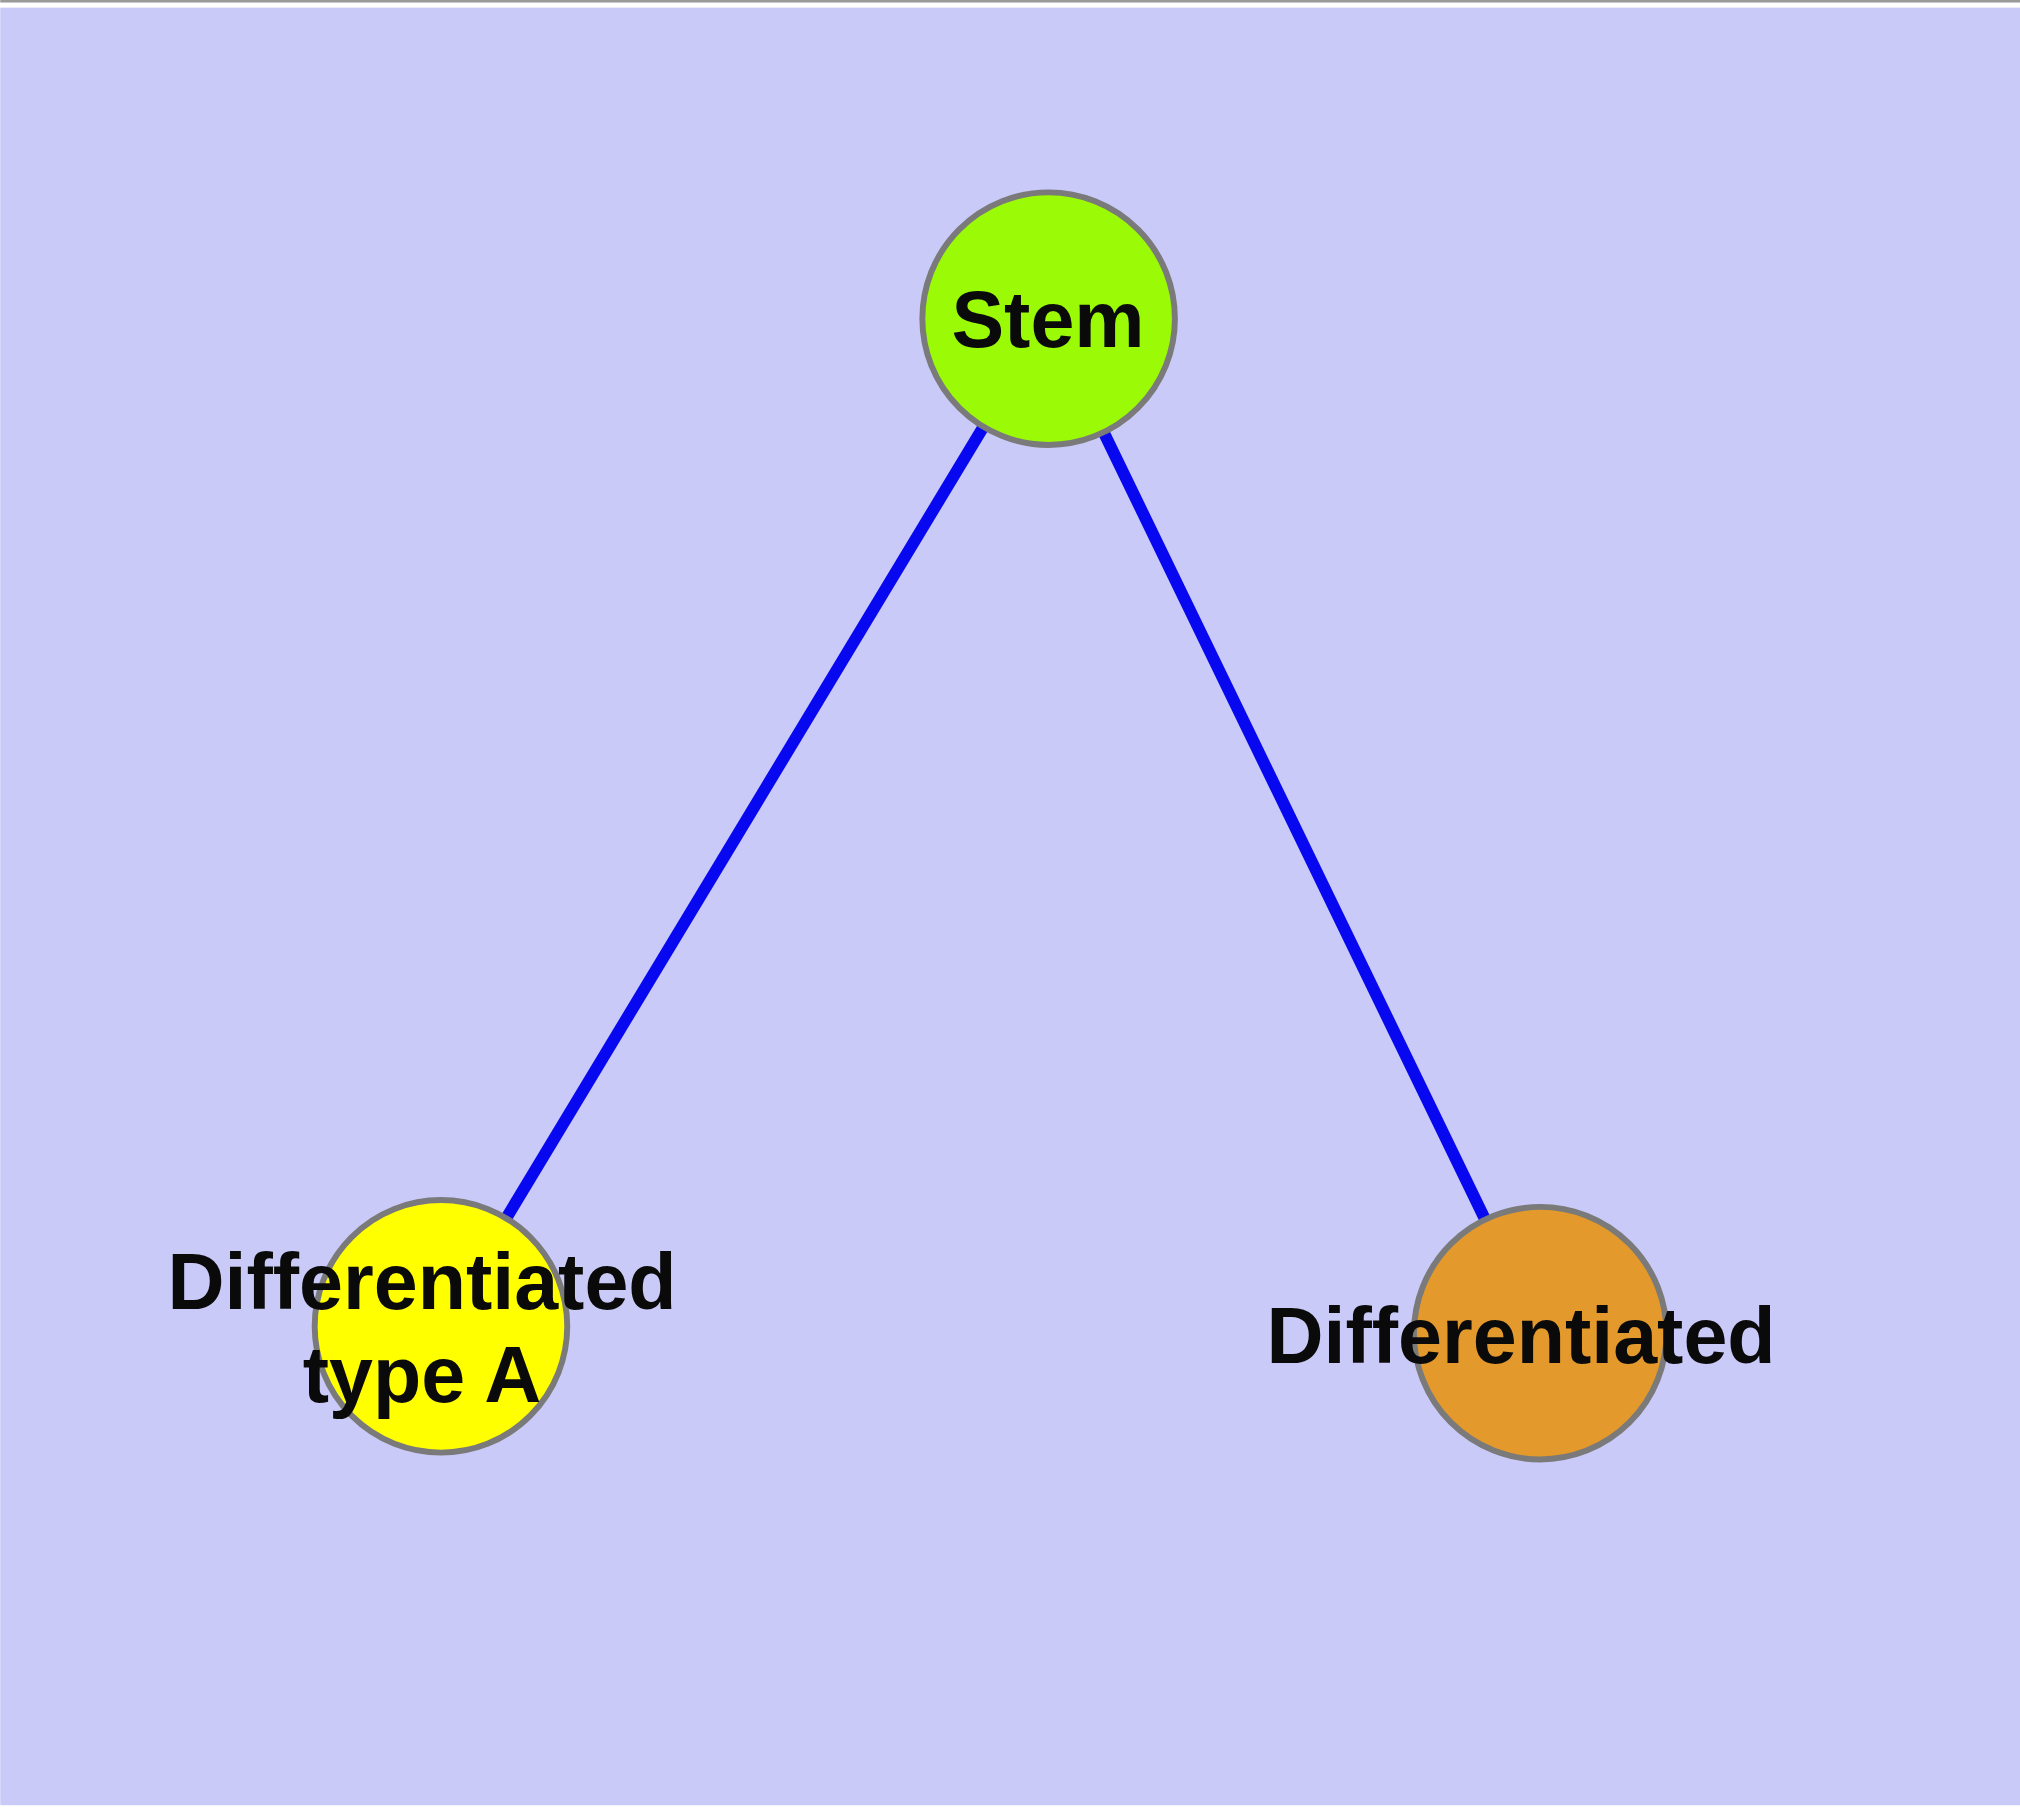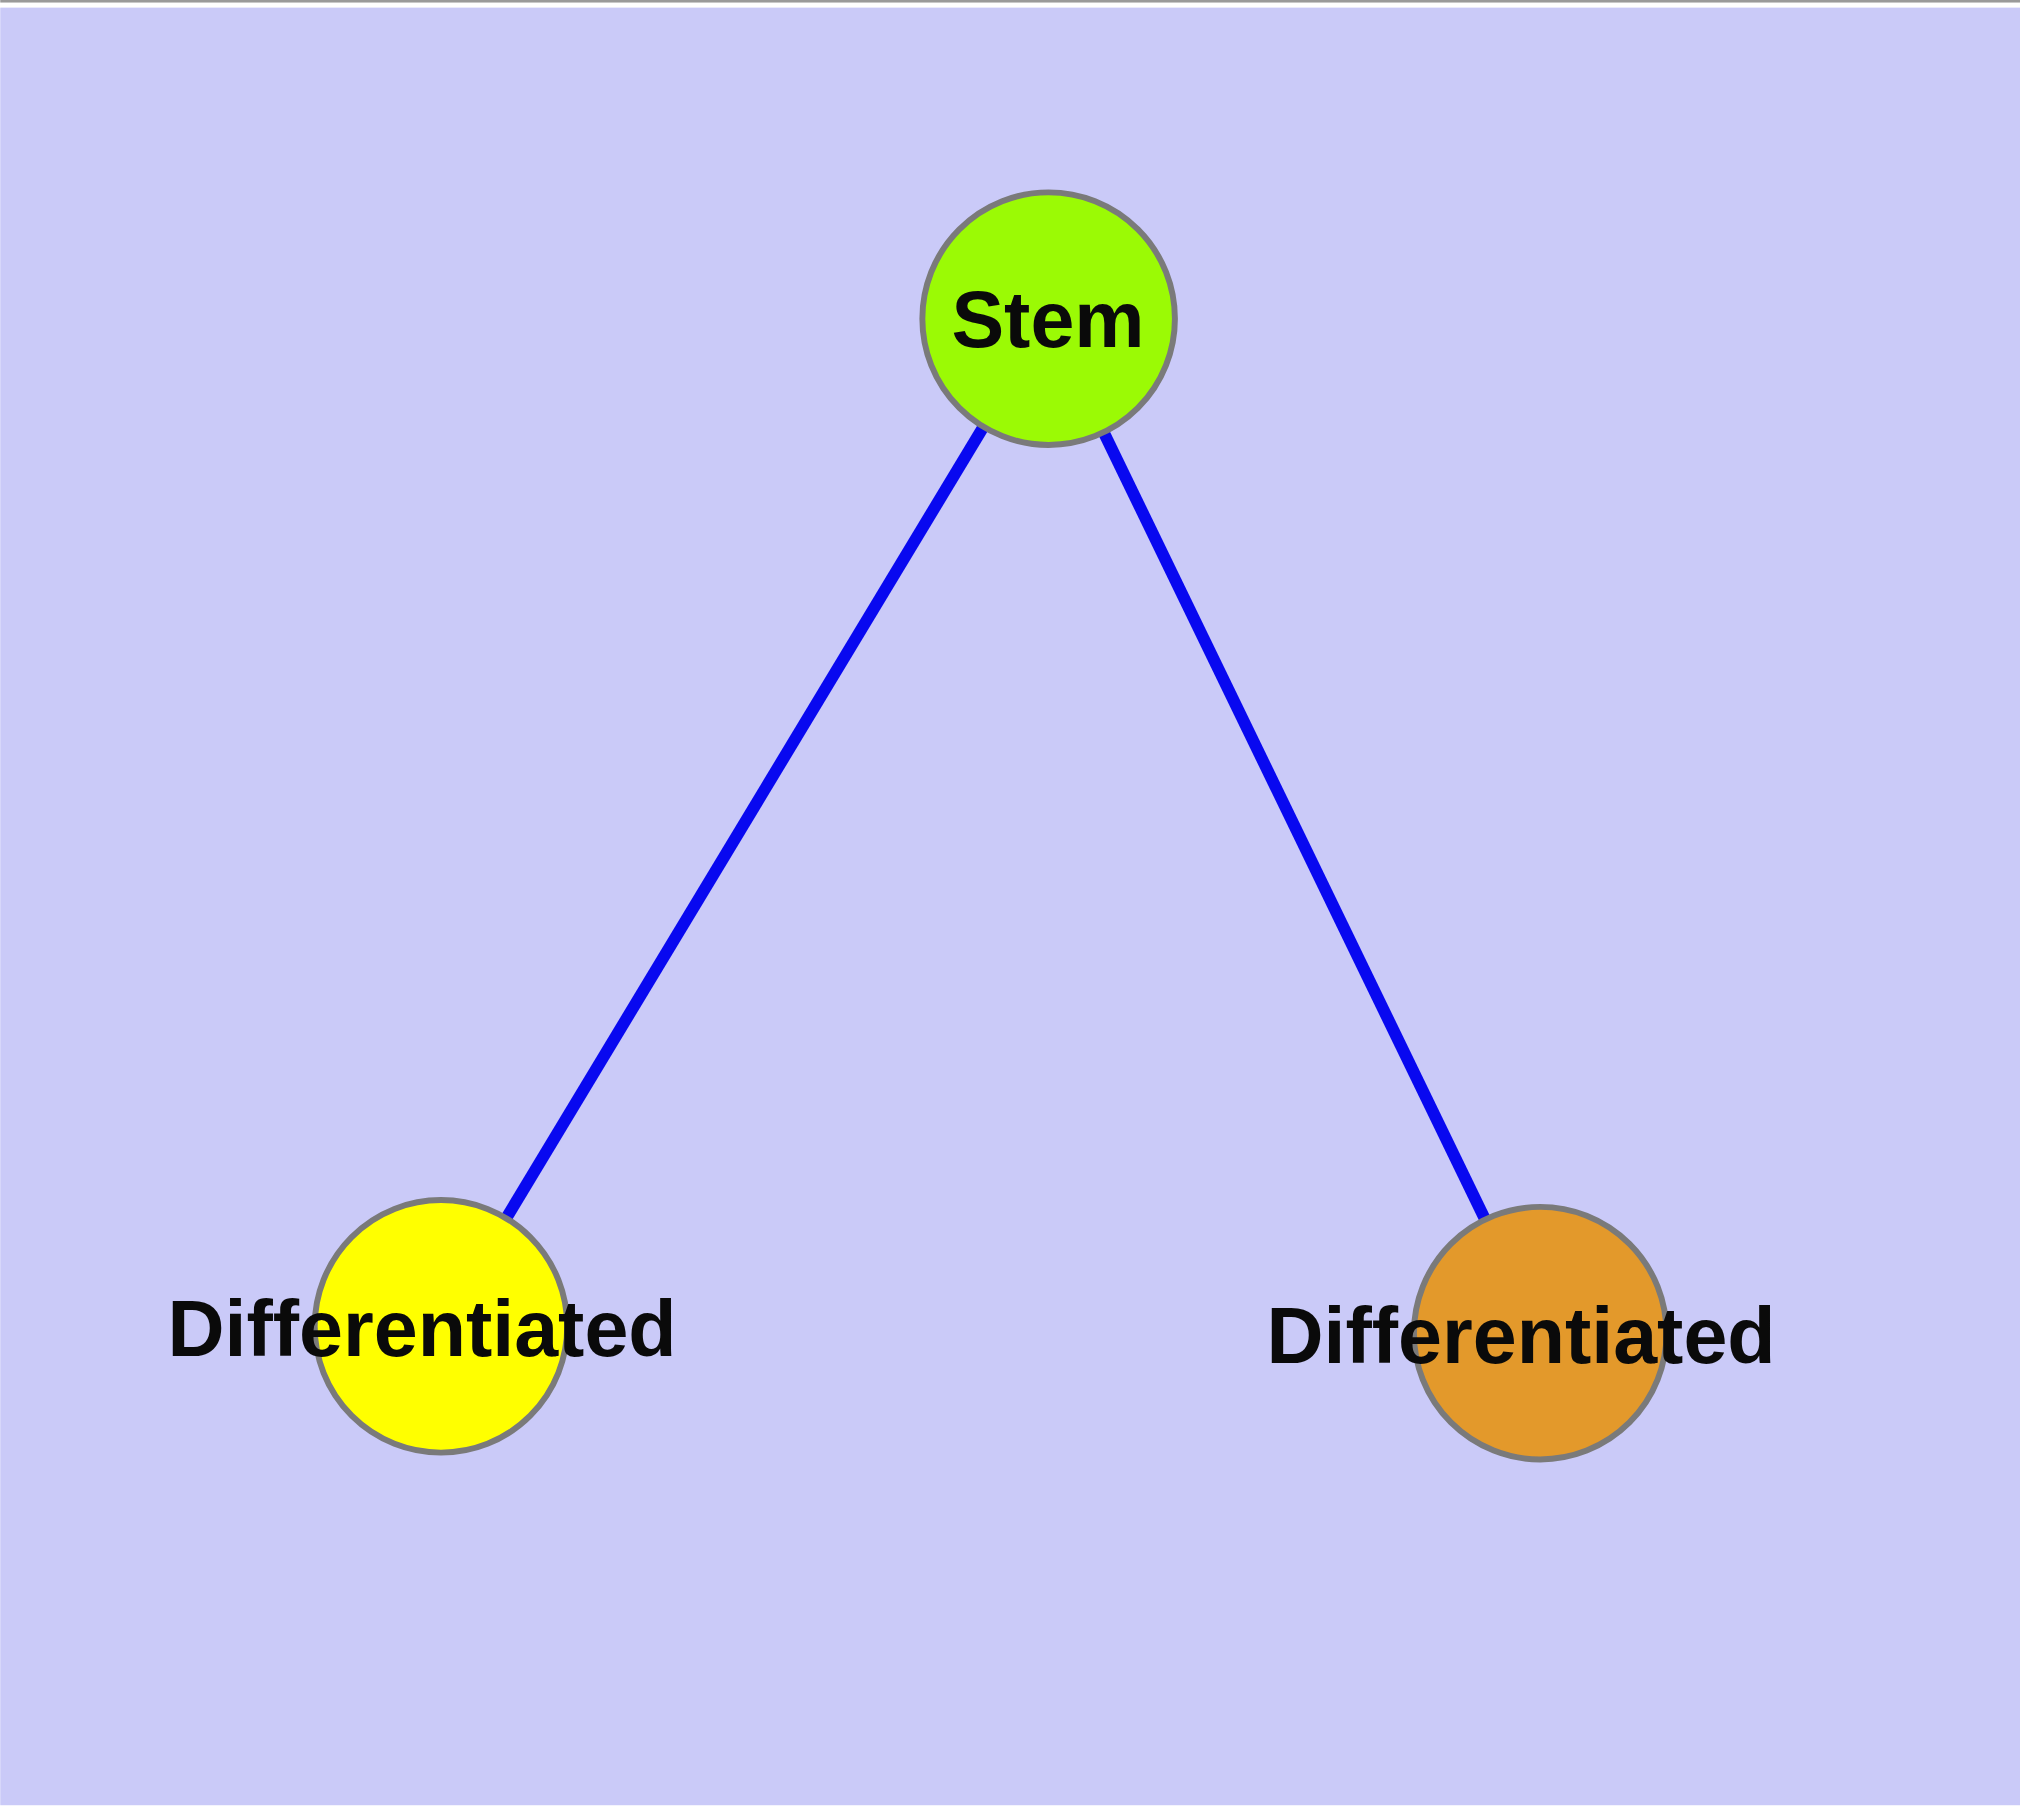--- a/index.html
+++ b/index.html
@@ -54,20 +54,21 @@
     <circle cx="520" cy="1565" r="149" stroke-width="7" fill="#ffff00" stroke="#7a7a7a"></circle>
     <circle cx="1817" cy="1573" r="149" stroke-width="7" fill="#e3992b" stroke="#7a7a7a"></circle>
   </svg>
 
   <div class="node-label" style="left:1048px; top:319px;">
     <span class="label-line">Stem</span>
   </div>
 
   <div class="node-label" style="left:422px; top:1328px;">
     <span class="label-line">Differentiated</span>
+    <span class="label-line">type A</span>
   </div>
 
   <div class="node-label" style="left:1521px; top:1335px;">
     <span class="label-line">Differentiated</span>
   </div>
 
 </div>
 
 
 </body></html>

